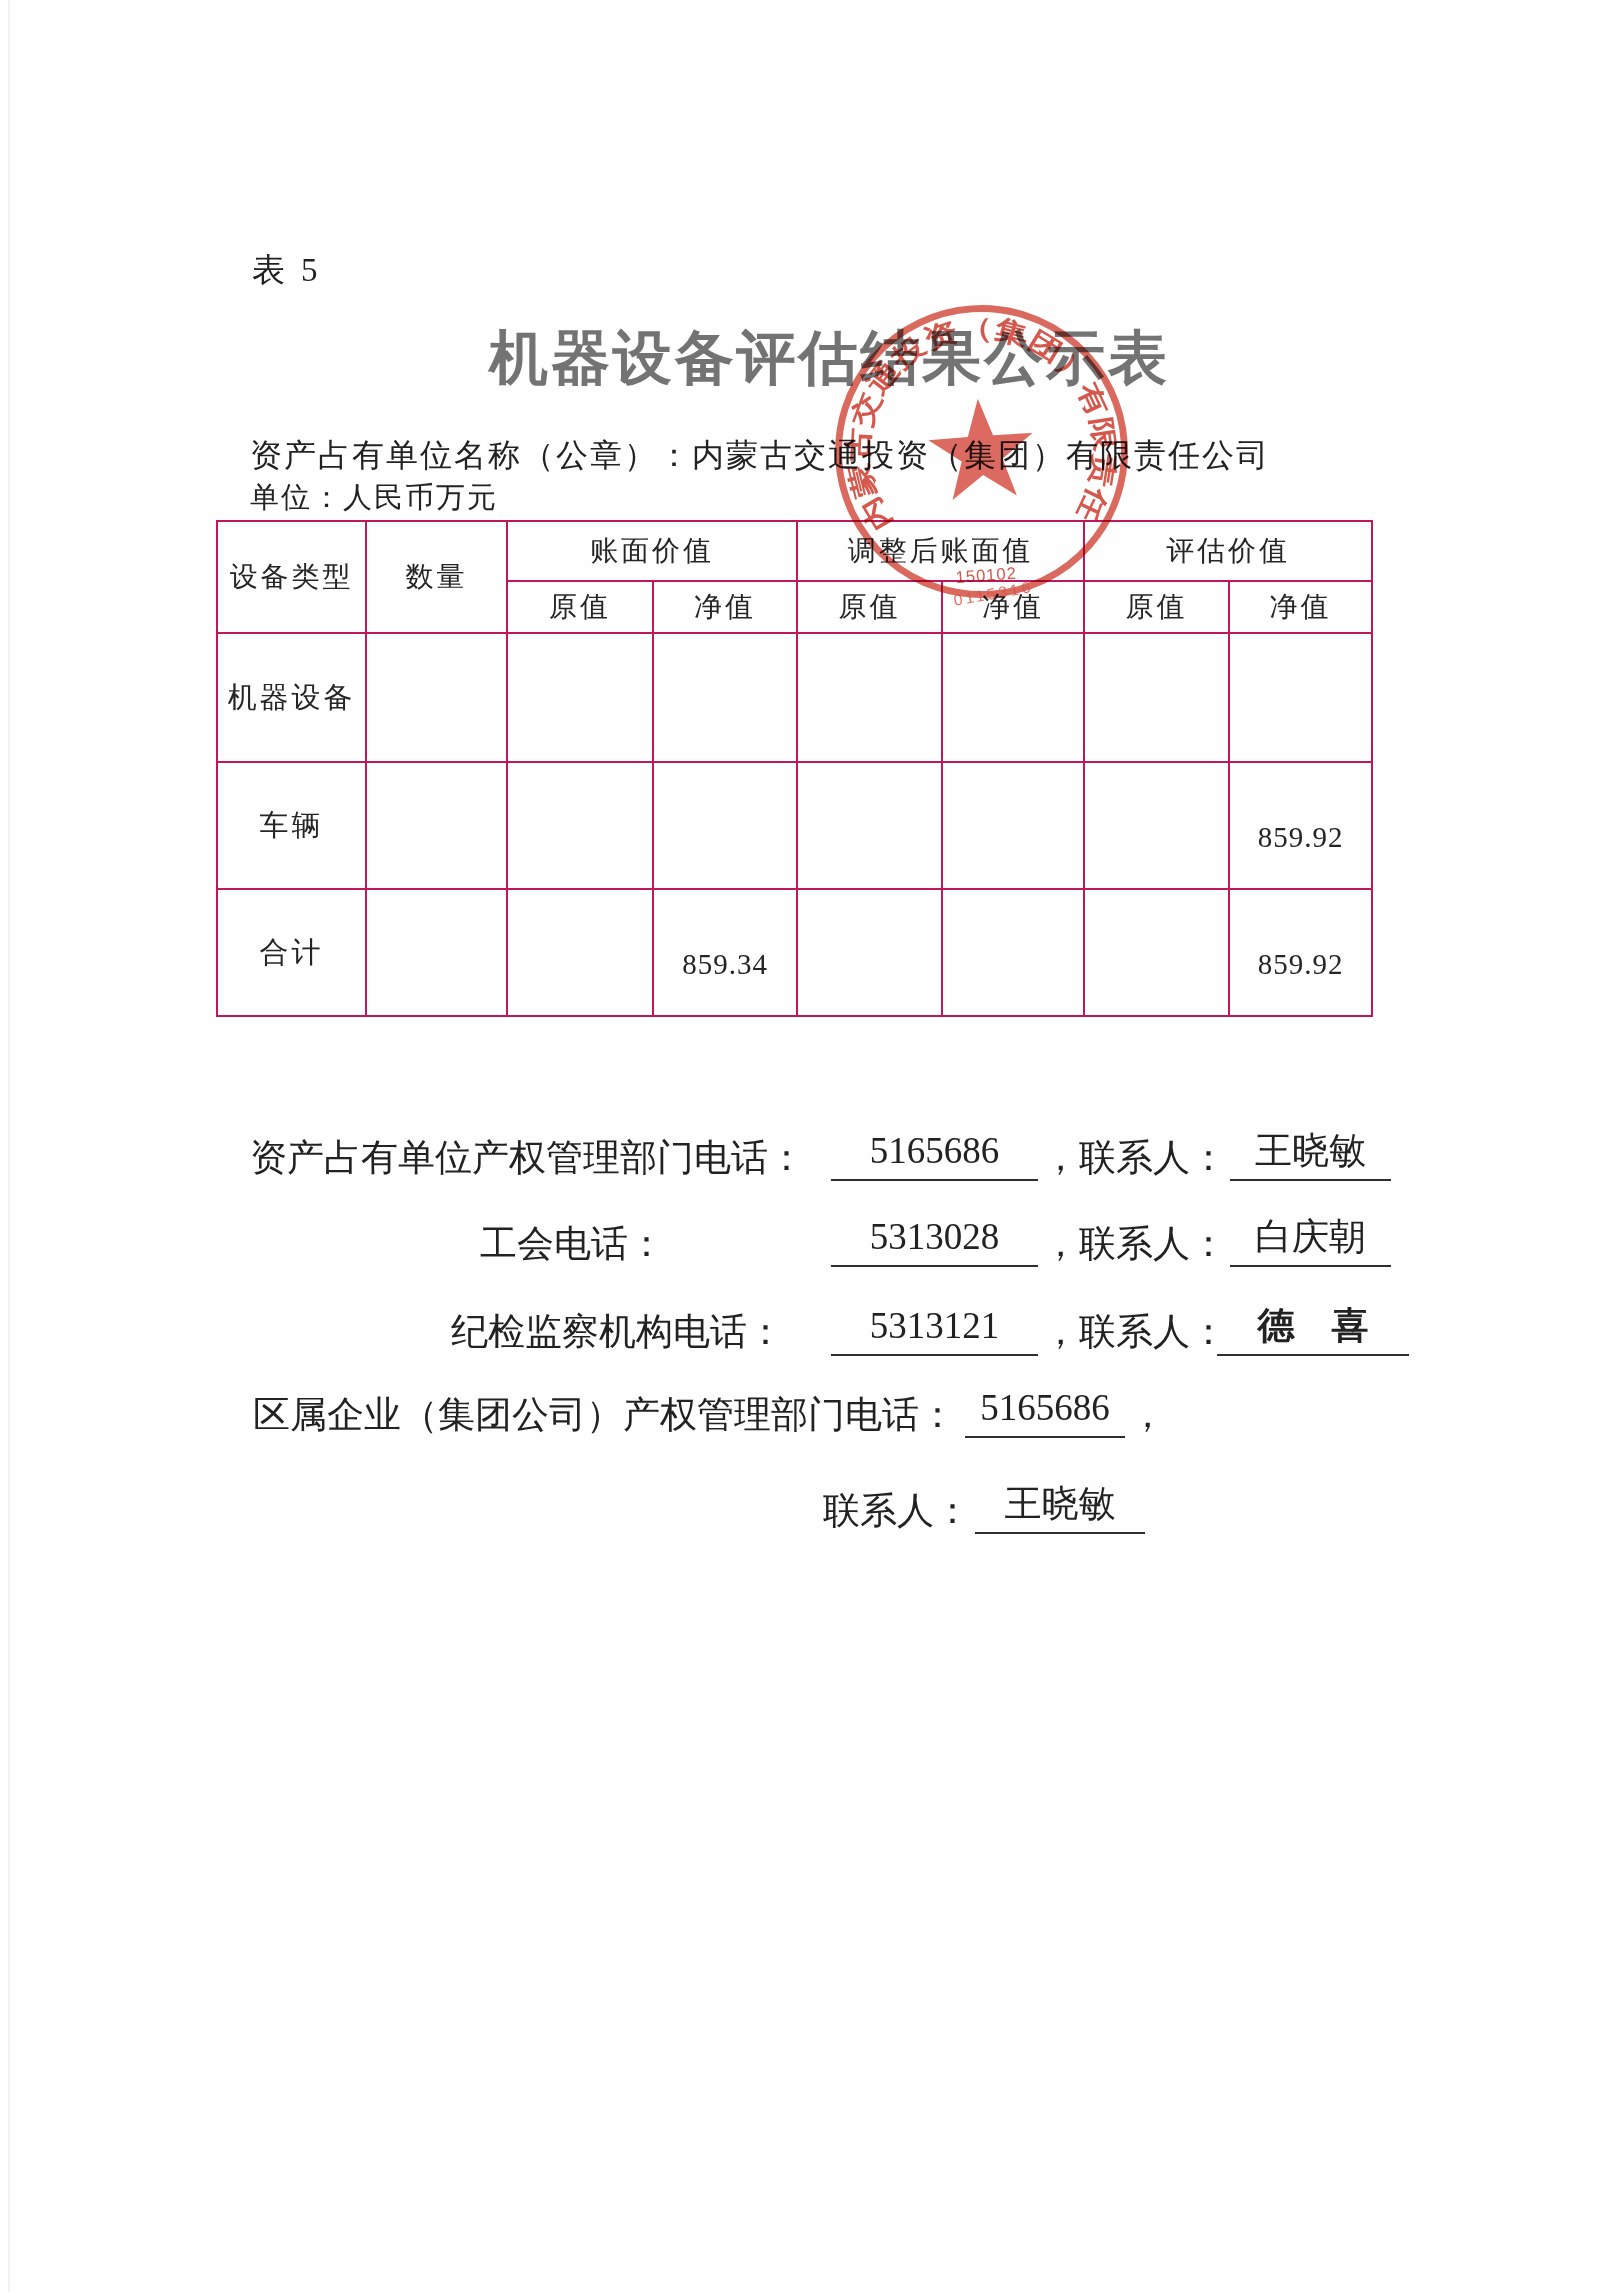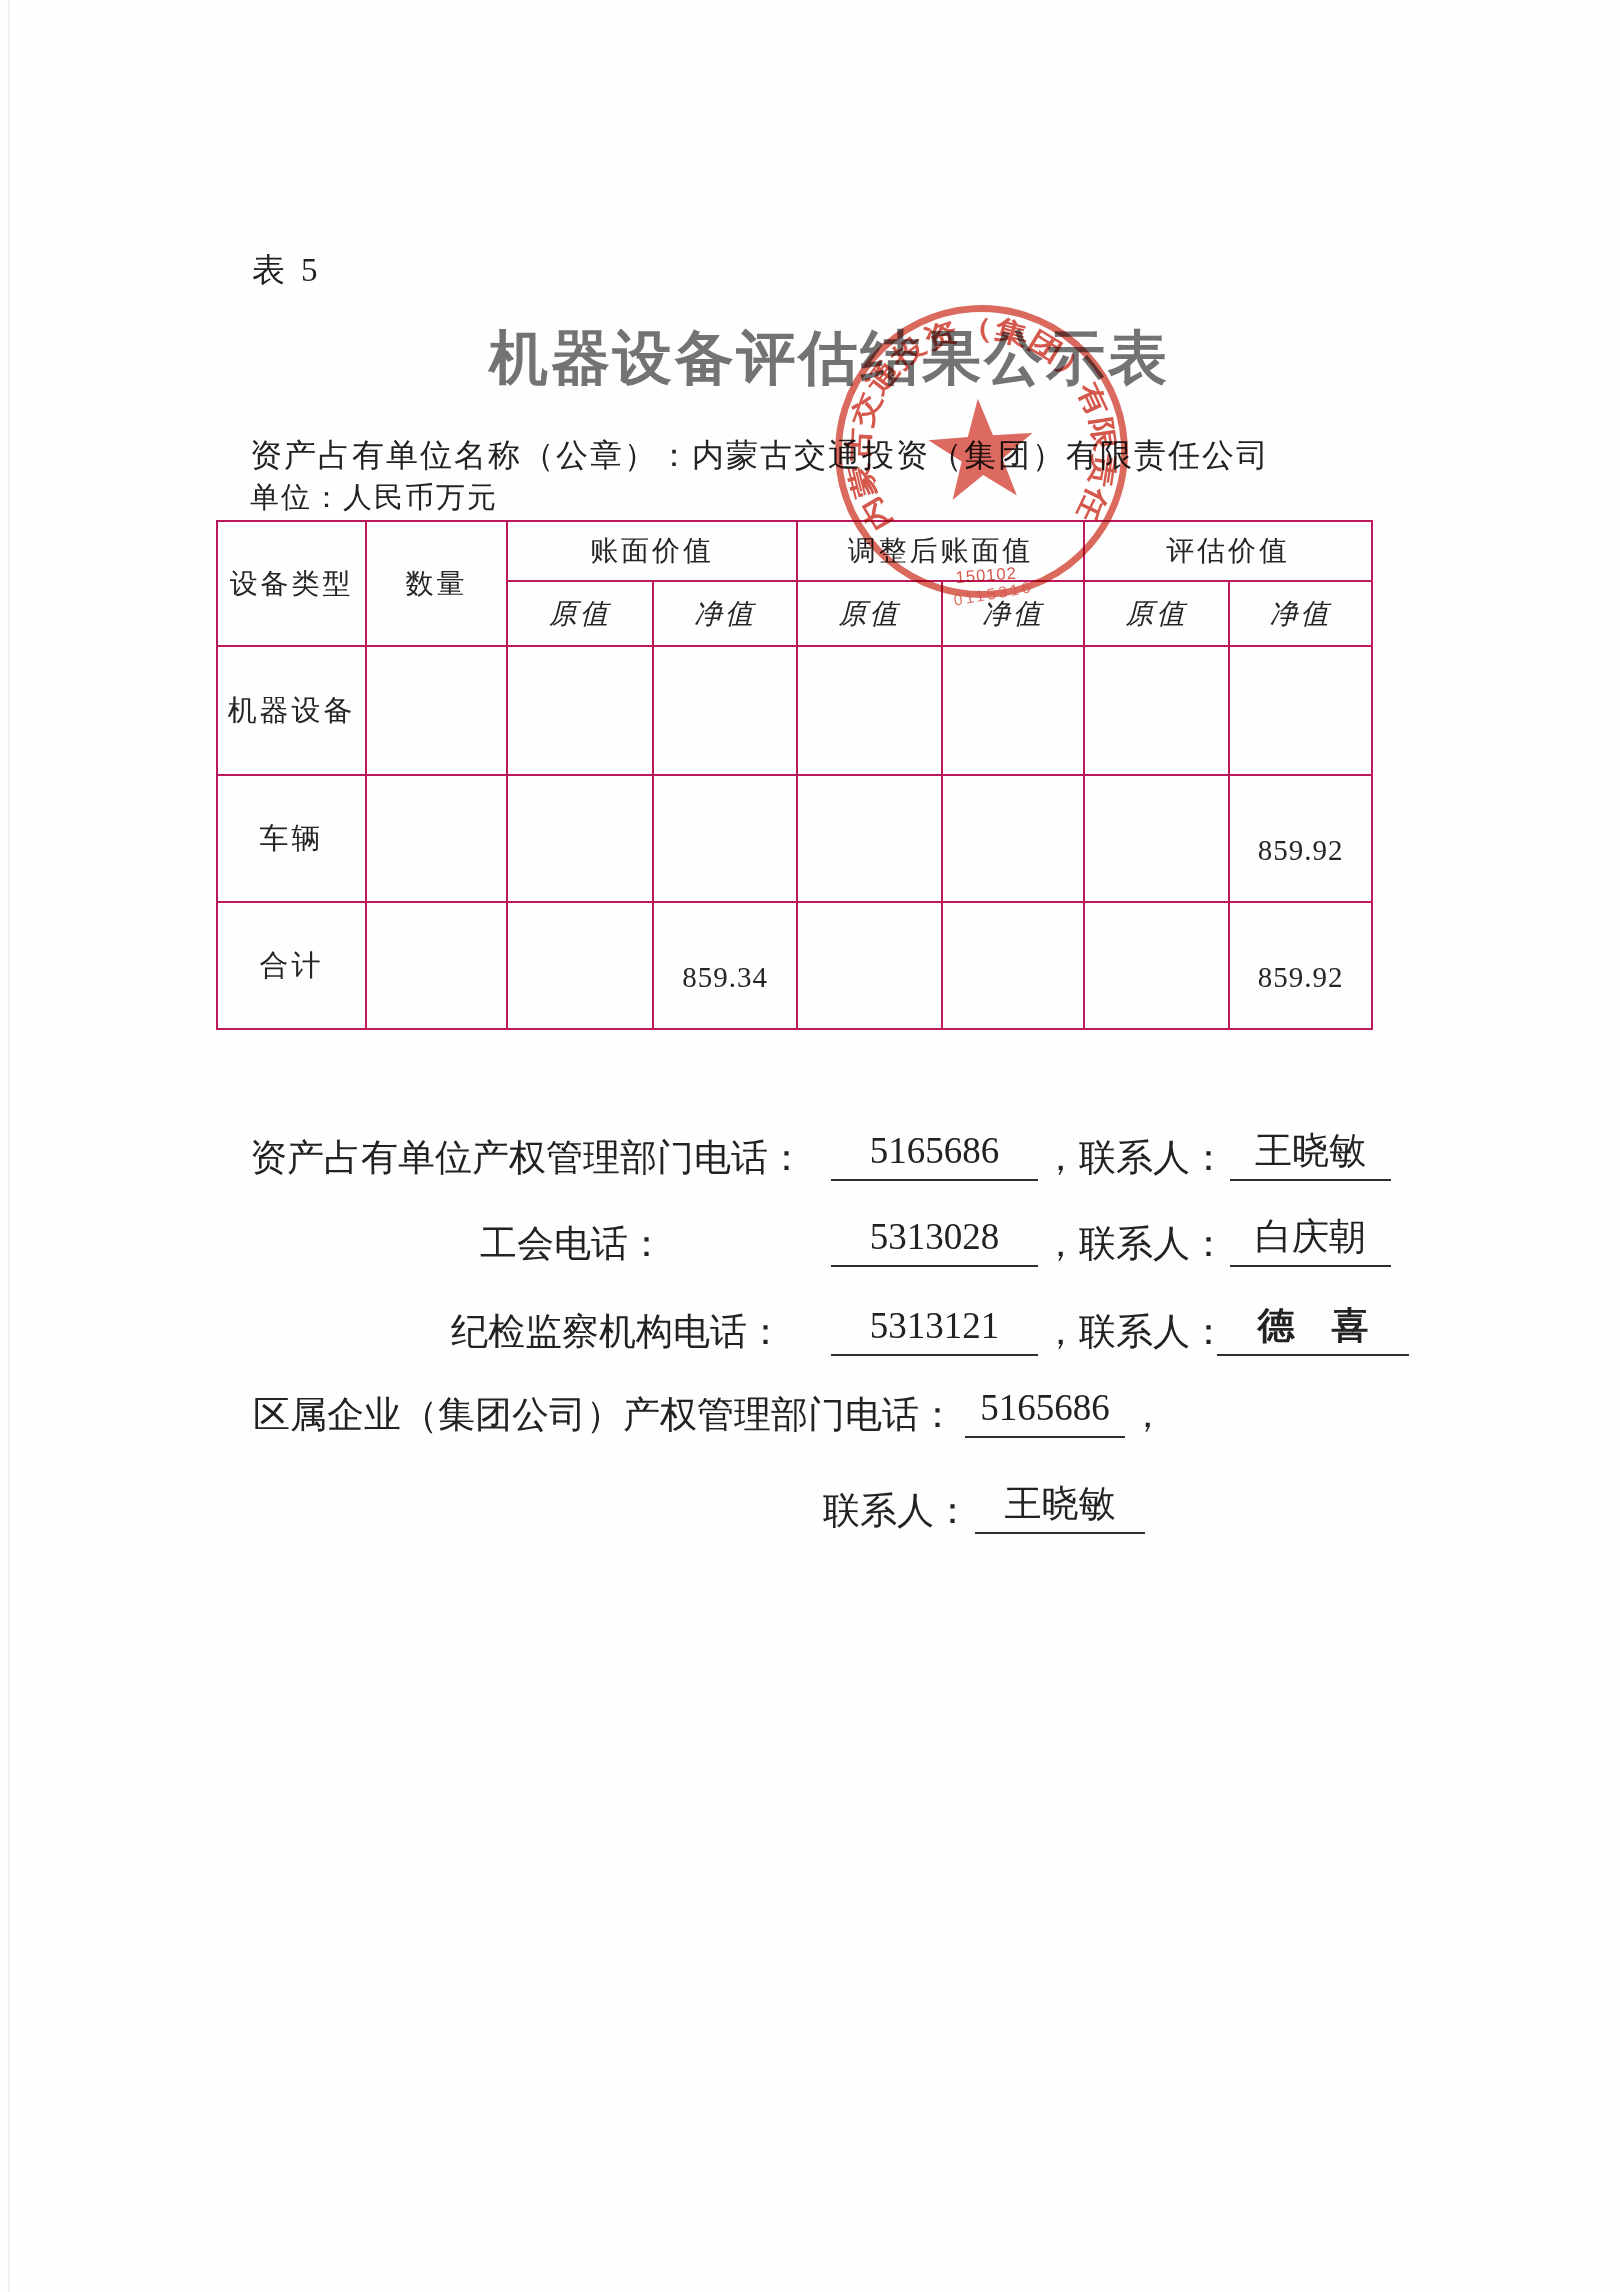--- a/index.html
+++ b/index.html
@@ -32,21 +32,21 @@
   table.main th, table.main td{
     border:2px solid #be185d;
     text-align:center;vertical-align:middle;
     font-weight:normal;padding:0;
   }
   table.main th{letter-spacing:2.9px;}
   td.type-cell{letter-spacing:2.9px;font-size:29px;}
   td.num-cell{font-size:29px;letter-spacing:1px;}
   td.num-cell span{position:relative;top:11.8px;}
   tr.hrow1{height:60px;}
-  tr.hrow2{height:65px;font-style:italic;}
+  tr.hrow2{height:52px;}
   tr.drow1{height:129px;margin-left:32px;}
   tr.drow2{height:127px;}
   tr.drow3{height:127px;}
 
   .stamp{
     position:absolute;left:815px;top:285px;width:333px;height:333px;
     mix-blend-mode:multiply;opacity:0.85;
   }
 
   .contact-label{font-size:37px;}

